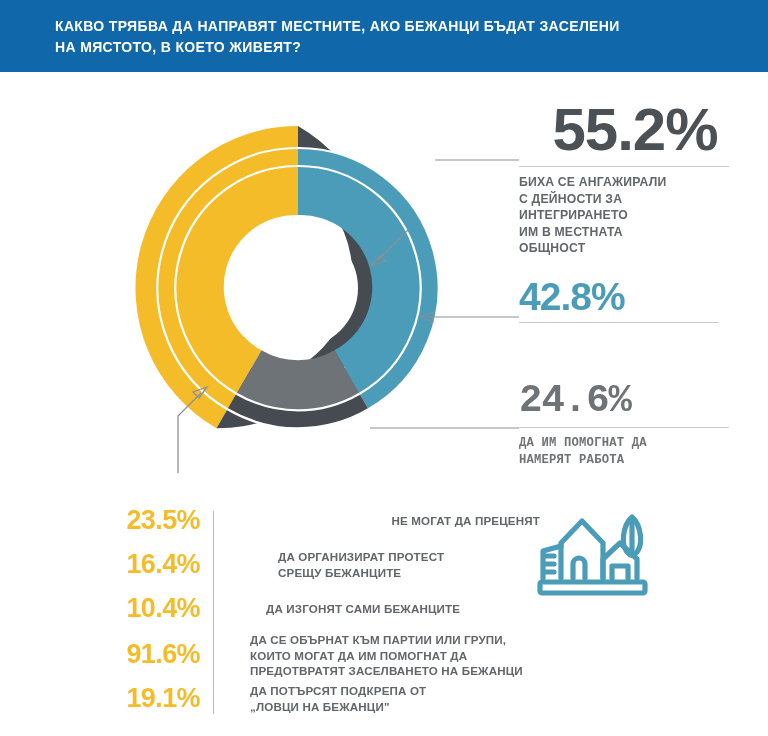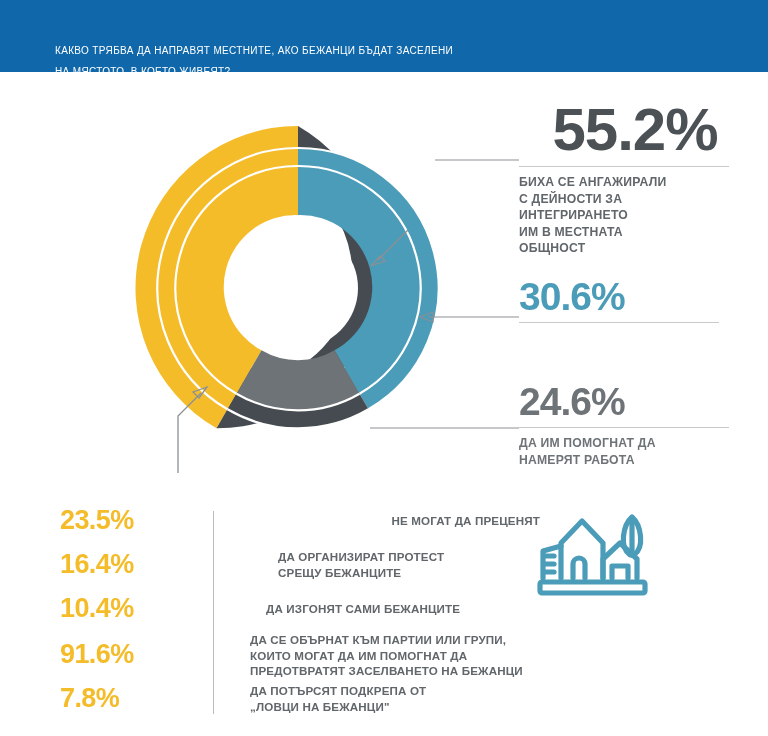--- a/index.html
+++ b/index.html
@@ -12,27 +12,26 @@
   }
 
   
   #header {
     position:absolute; left:0; top:0; width:768px; height:72px;
     background:#1068aa;
   }
   #header-title {
     position:absolute; left:55px; top:16px; width:660px;
     color:#ffffff;
-    font-size:10px;
-    font-weight:normal;
+    font-size:14px;
+    font-weight:bold;
     letter-spacing:0.35px;
     line-height:21px;
     text-transform:uppercase;
     white-space:pre-line;
-    margin-top:24px;
   }
 
   
   #donut-wrap {
     position:absolute; left:110px; top:100px; width:380px; height:380px;
   }
   #donut-svg { display:block; }
 
   
   .callout { position:absolute; }
@@ -57,38 +56,38 @@
   #callout-1 { left:519px; top:100px; width:232px; }
   #callout-1 .pct  { font-size:60px; color:#4c5156;text-align:center; }
   #callout-1 .rule { width:210px; }
   #callout-1 .desc { color:#61666b; }
 
   #callout-2 { left:519px; top:277px; width:232px; }
   #callout-2 .pct  { font-size:39px; color:#4b9cb8; }
   #callout-2 .rule { width:200px; }
   #callout-2 .desc { color:#4b9cb8; }
 
-  #callout-3 { left:519px; top:382px; width:232px; }
+  #callout-3 { left:519px; top:382px; width:232px;font-family:Liberation Mono, monospace; }
   #callout-3 .pct  { font-size:39px; color:#6e7377; }
   #callout-3 .rule { width:210px; }
   #callout-3 .desc { color:#6e7377; }
 
   
   #bottom-list {
     position:absolute; left:60px; top:503px; width:480px; height:215px;
   }
   #list-divider {
     position:absolute; left:153px; top:8px; width:1px; height:203px;
     background:#b9bcc0;
   }
   .list-row {
     position:absolute; left:0; width:480px;
   }
   .list-pct {
-    position:absolute; left:0; width:140px; 
+    position:absolute; left:0; width:140px; text-align:right;
     font-size:27px; font-weight:bold; color:#f5bc2a;
     letter-spacing:-0.6px; line-height:1;
   }
   .list-label {
     position:absolute; left:190px; width:290px;
     font-size:11.6px; font-weight:bold; color:#61666b;
     line-height:15.5px; letter-spacing:0.15px;
     text-transform:uppercase; white-space:pre-line;
   }
 
@@ -201,21 +200,21 @@
   <div class="pct">55.2%</div>
   <div class="rule"></div>
   <div class="desc">БИХА СЕ АНГАЖИРАЛИ
 С ДЕЙНОСТИ ЗА
 ИНТЕГРИРАНЕТО
 ИМ В МЕСТНАТА
 ОБЩНОСТ</div>
 </div>
 
 <div class="callout" id="callout-2">
-  <div class="pct">30.6%</div>
+  <div class="pct">42.8%</div>
   <div class="rule"></div>
 </div>
 
 <div class="callout" id="callout-3">
   <div class="pct">24.6%</div>
   <div class="rule"></div>
   <div class="desc">ДА ИМ ПОМОГНАТ ДА
 НАМЕРЯТ РАБОТА</div>
 </div>
 
@@ -239,21 +238,21 @@
   </div>
 
   <div class="list-row" style="top:138px;">
     <div class="list-pct">91.6%</div>
     <div class="list-label" style="top:-9px;">ДА СЕ ОБЪРНАТ КЪМ ПАРТИИ ИЛИ ГРУПИ,
 КОИТО МОГАТ ДА ИМ ПОМОГНАТ ДА
 ПРЕДОТВРАТЯТ ЗАСЕЛВАНЕТО НА БЕЖАНЦИ</div>
   </div>
 
   <div class="list-row" style="top:182px;">
-    <div class="list-pct">7.8%</div>
+    <div class="list-pct">19.1%</div>
     <div class="list-label" style="top:-2px;">ДА ПОТЪРСЯТ ПОДКРЕПА ОТ
 „ЛОВЦИ НА БЕЖАНЦИ"</div>
   </div>
 </div>
 
 <div id="village-icon">
   <svg width="120" height="115" viewBox="0 0 120 115" fill="none" stroke="#4b9cb8" stroke-width="5.2" stroke-linejoin="round" stroke-linecap="round">
 
     <path d="M 26 75 L 26 40 L 47 18 L 68 40 L 68 75"></path>
 

